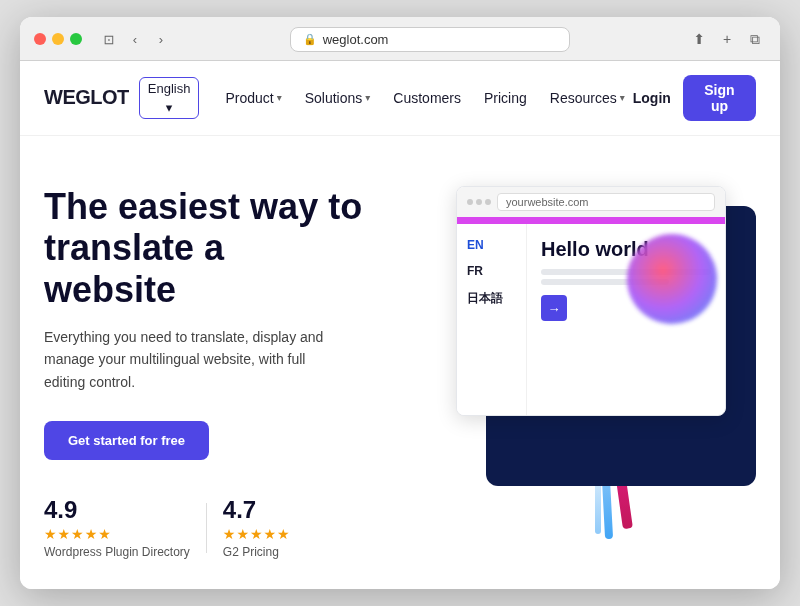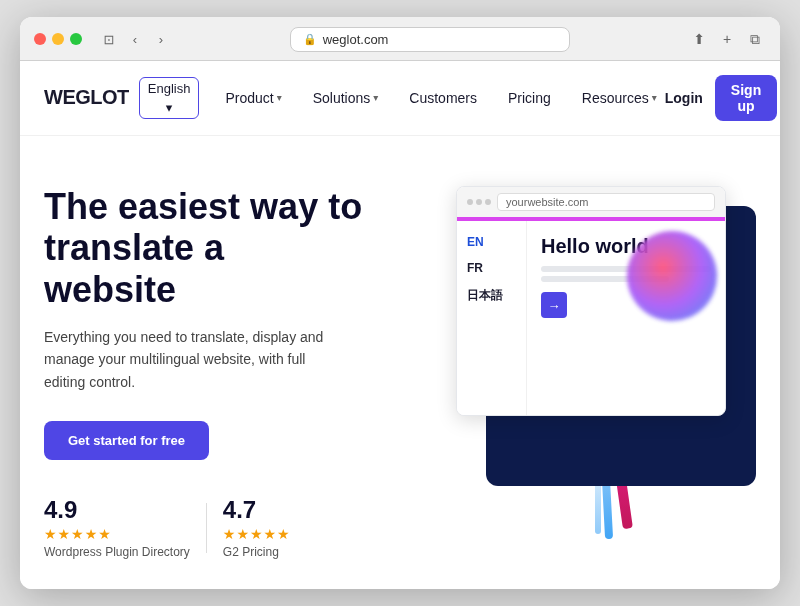--- a/index.html
+++ b/index.html
@@ -148,21 +148,21 @@
       align-items: center;
       gap: 4px;
       cursor: pointer;
       margin-right: 18px;
       flex-direction: column;
     }
 
     .nav-links {
       display: flex;
       align-items: center;
-      gap: 15px;
+      gap: 7px;
       flex: 1;
     }
 
     .nav-link {
       display: flex;
       align-items: center;
       gap: 3px;
       font-size: 14px;
       color: #1a1a2e;
       font-weight: 500;
@@ -360,21 +360,21 @@
       overflow: hidden;
       border: 1px solid #e5e7eb;
     }
 
     .browser-card-toolbar {
       background: #f5f5f5;
       padding: 6px 10px;
       display: flex;
       align-items: center;
       gap: 6px;
-      border-bottom: 4px solid #d946ef;
+      border-bottom: 7px solid #d946ef;
     }
 
     .browser-card-dots {
       display: flex;
       gap: 3px;
     }
 
     .browser-card-dot {
       width: 6px;
       height: 6px;

